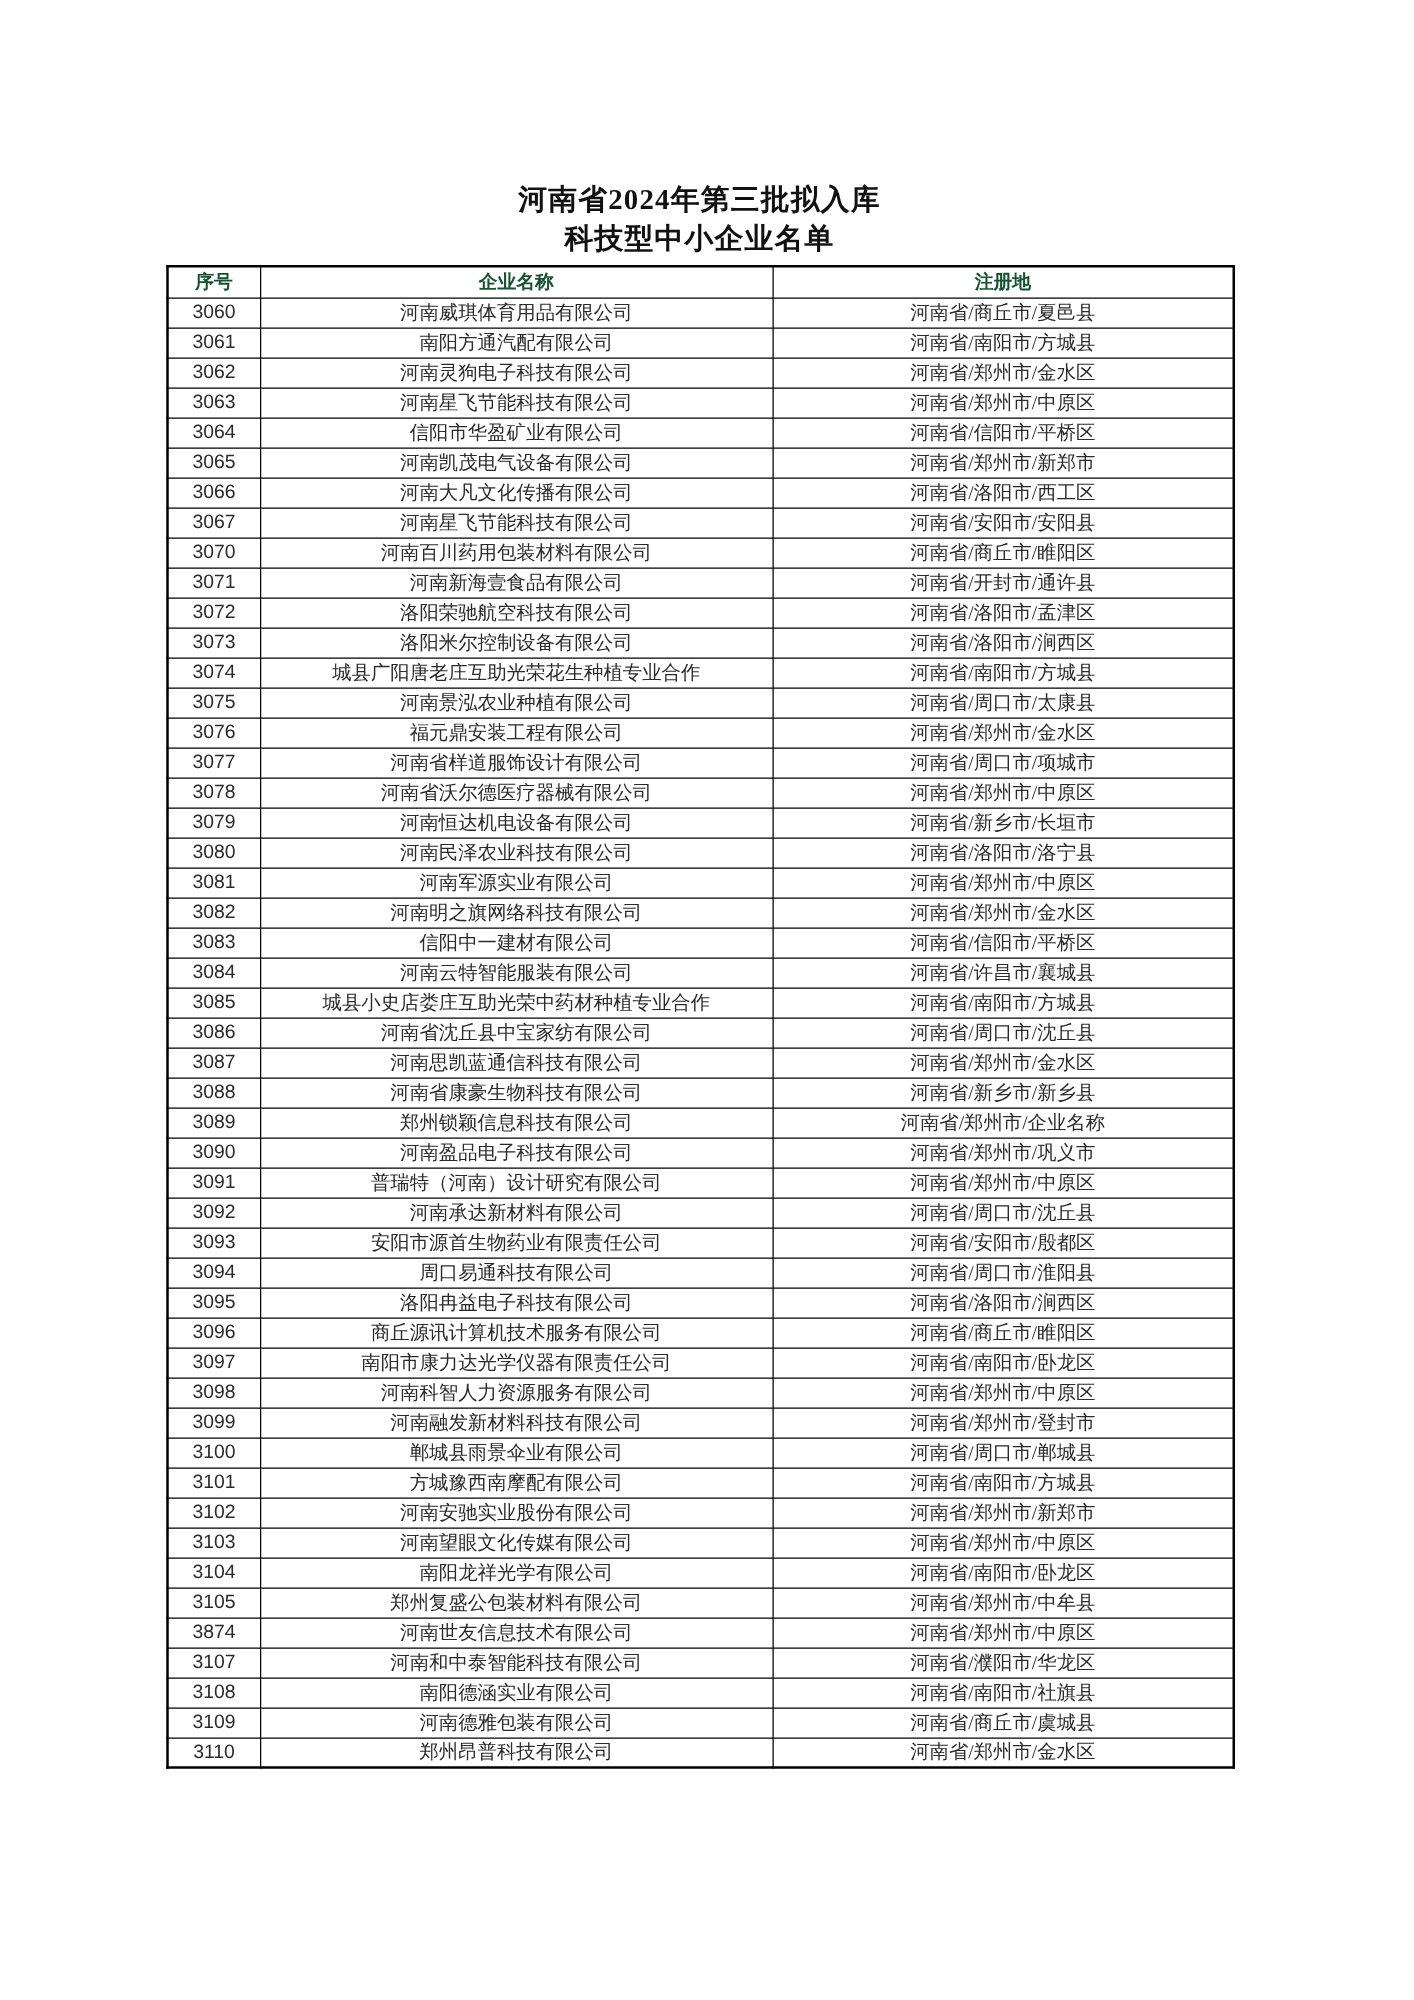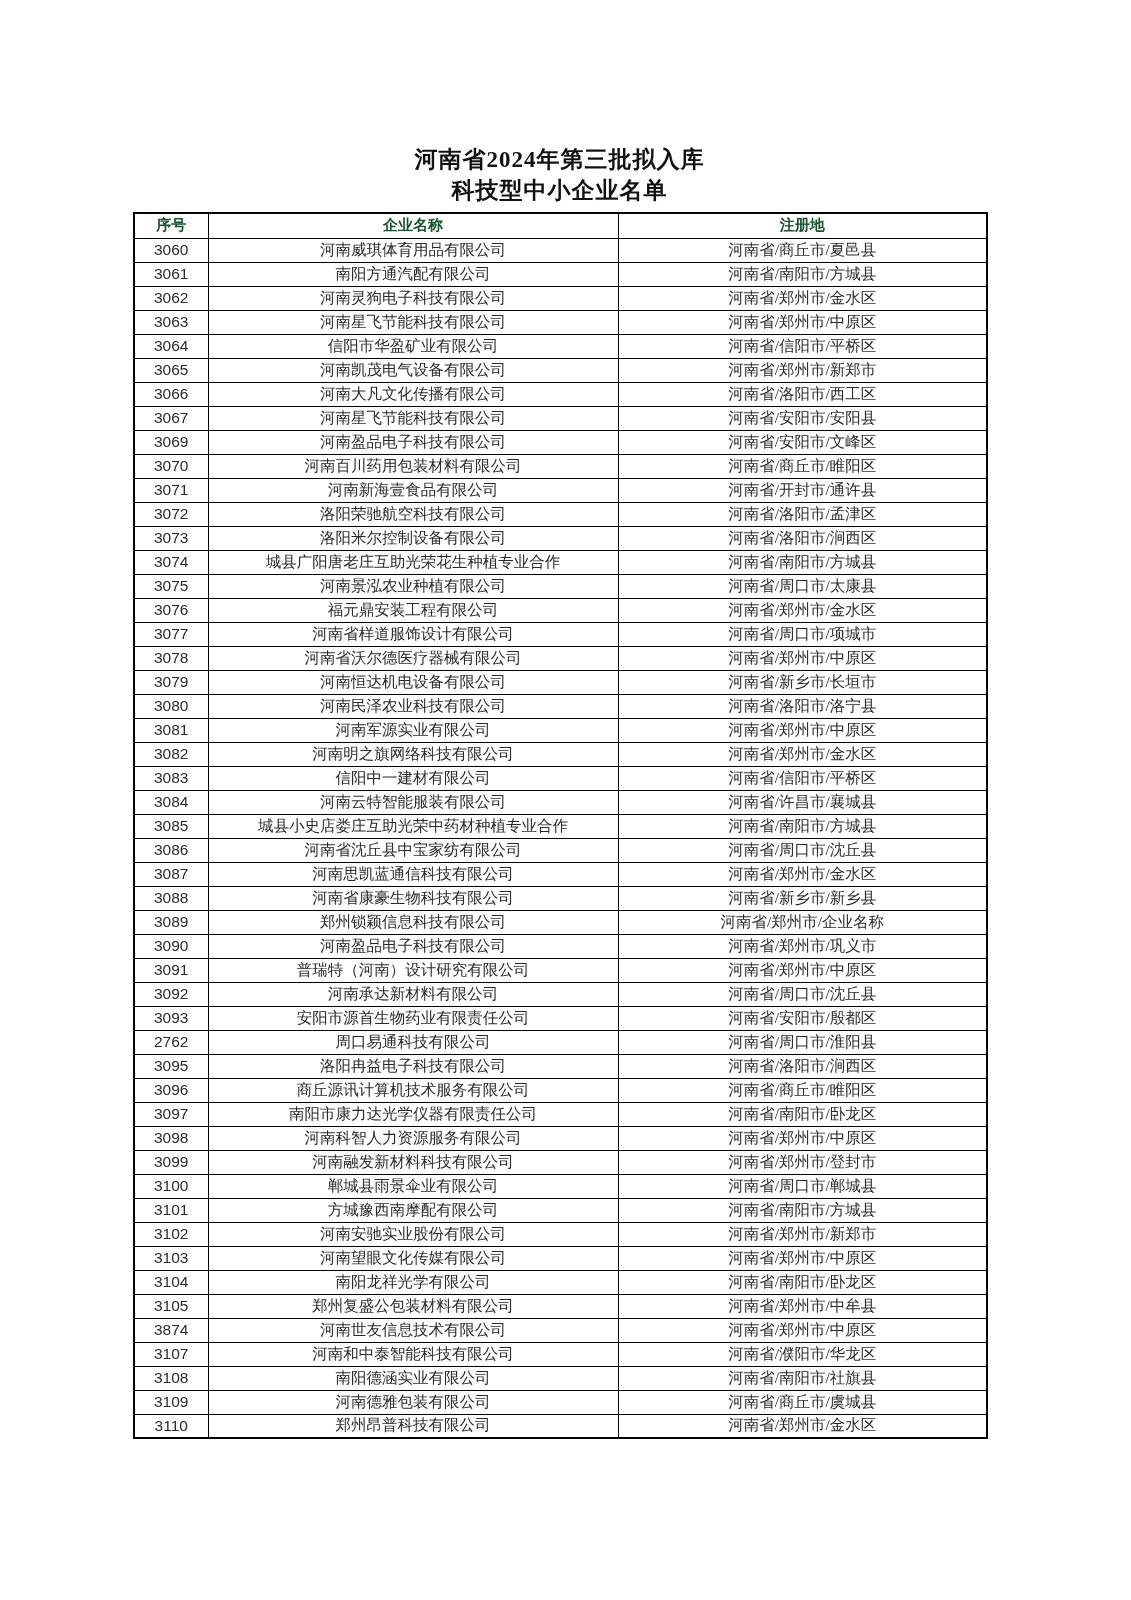--- a/index.html
+++ b/index.html
@@ -131,25 +131,20 @@
           <td class="serial-cell">3066</td>
           <td class="name-cell">河南大凡文化传播有限公司</td>
           <td class="loc-cell">河南省/洛阳市/西工区</td>
         </tr>
         <tr>
           <td class="serial-cell">3067</td>
           <td class="name-cell">河南星飞节能科技有限公司</td>
           <td class="loc-cell">河南省/安阳市/安阳县</td>
         </tr>
         <tr>
-          <td class="serial-cell">3069</td>
-          <td class="name-cell">河南盈品电子科技有限公司</td>
-          <td class="loc-cell">河南省/安阳市/文峰区</td>
-        </tr>
-        <tr>
           <td class="serial-cell">3070</td>
           <td class="name-cell">河南百川药用包装材料有限公司</td>
           <td class="loc-cell">河南省/商丘市/睢阳区</td>
         </tr>
         <tr>
           <td class="serial-cell">3071</td>
           <td class="name-cell">河南新海壹食品有限公司</td>
           <td class="loc-cell">河南省/开封市/通许县</td>
         </tr>
         <tr>
@@ -256,21 +251,21 @@
           <td class="serial-cell">3092</td>
           <td class="name-cell">河南承达新材料有限公司</td>
           <td class="loc-cell">河南省/周口市/沈丘县</td>
         </tr>
         <tr>
           <td class="serial-cell">3093</td>
           <td class="name-cell">安阳市源首生物药业有限责任公司</td>
           <td class="loc-cell">河南省/安阳市/殷都区</td>
         </tr>
         <tr>
-          <td class="serial-cell">2762</td>
+          <td class="serial-cell">3094</td>
           <td class="name-cell">周口易通科技有限公司</td>
           <td class="loc-cell">河南省/周口市/淮阳县</td>
         </tr>
         <tr>
           <td class="serial-cell">3095</td>
           <td class="name-cell">洛阳冉益电子科技有限公司</td>
           <td class="loc-cell">河南省/洛阳市/涧西区</td>
         </tr>
         <tr>
           <td class="serial-cell">3096</td>

